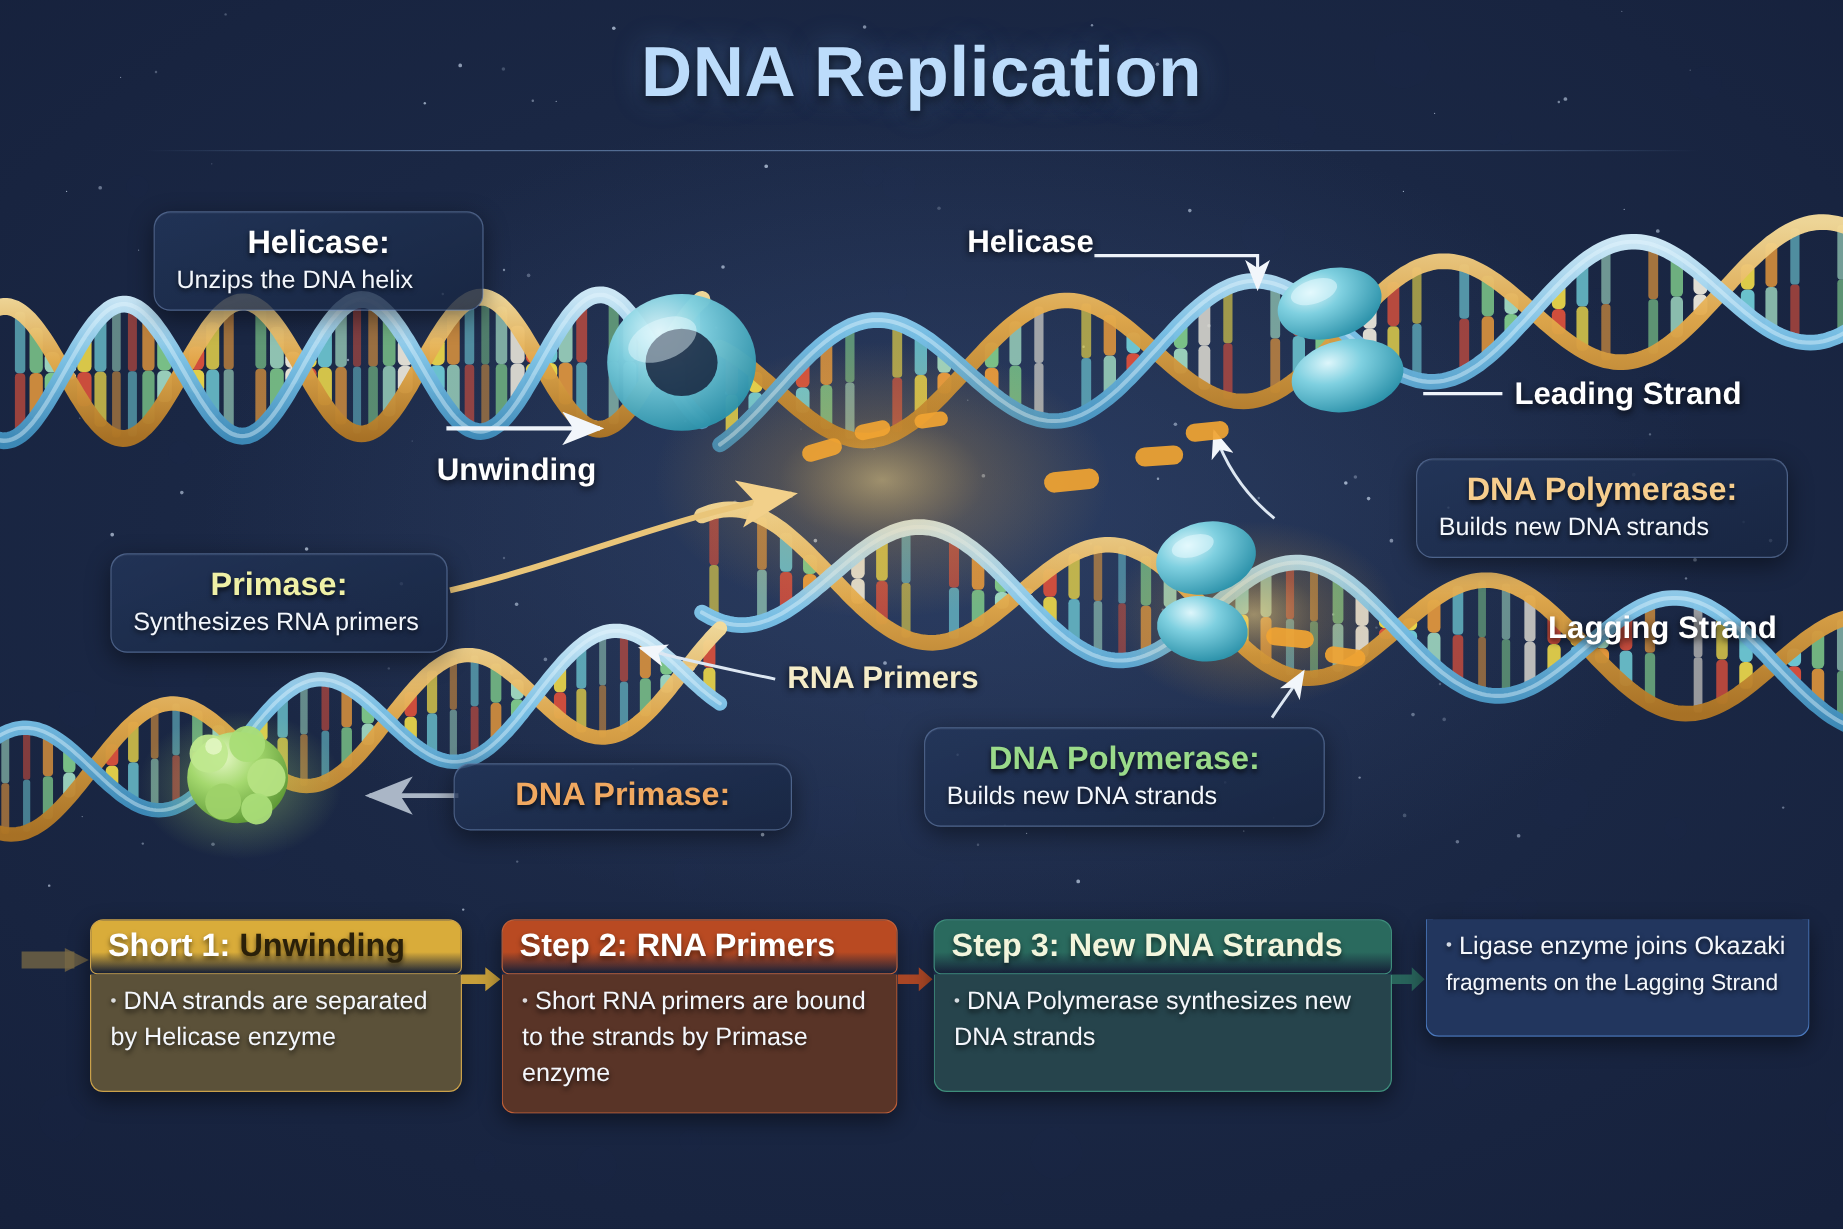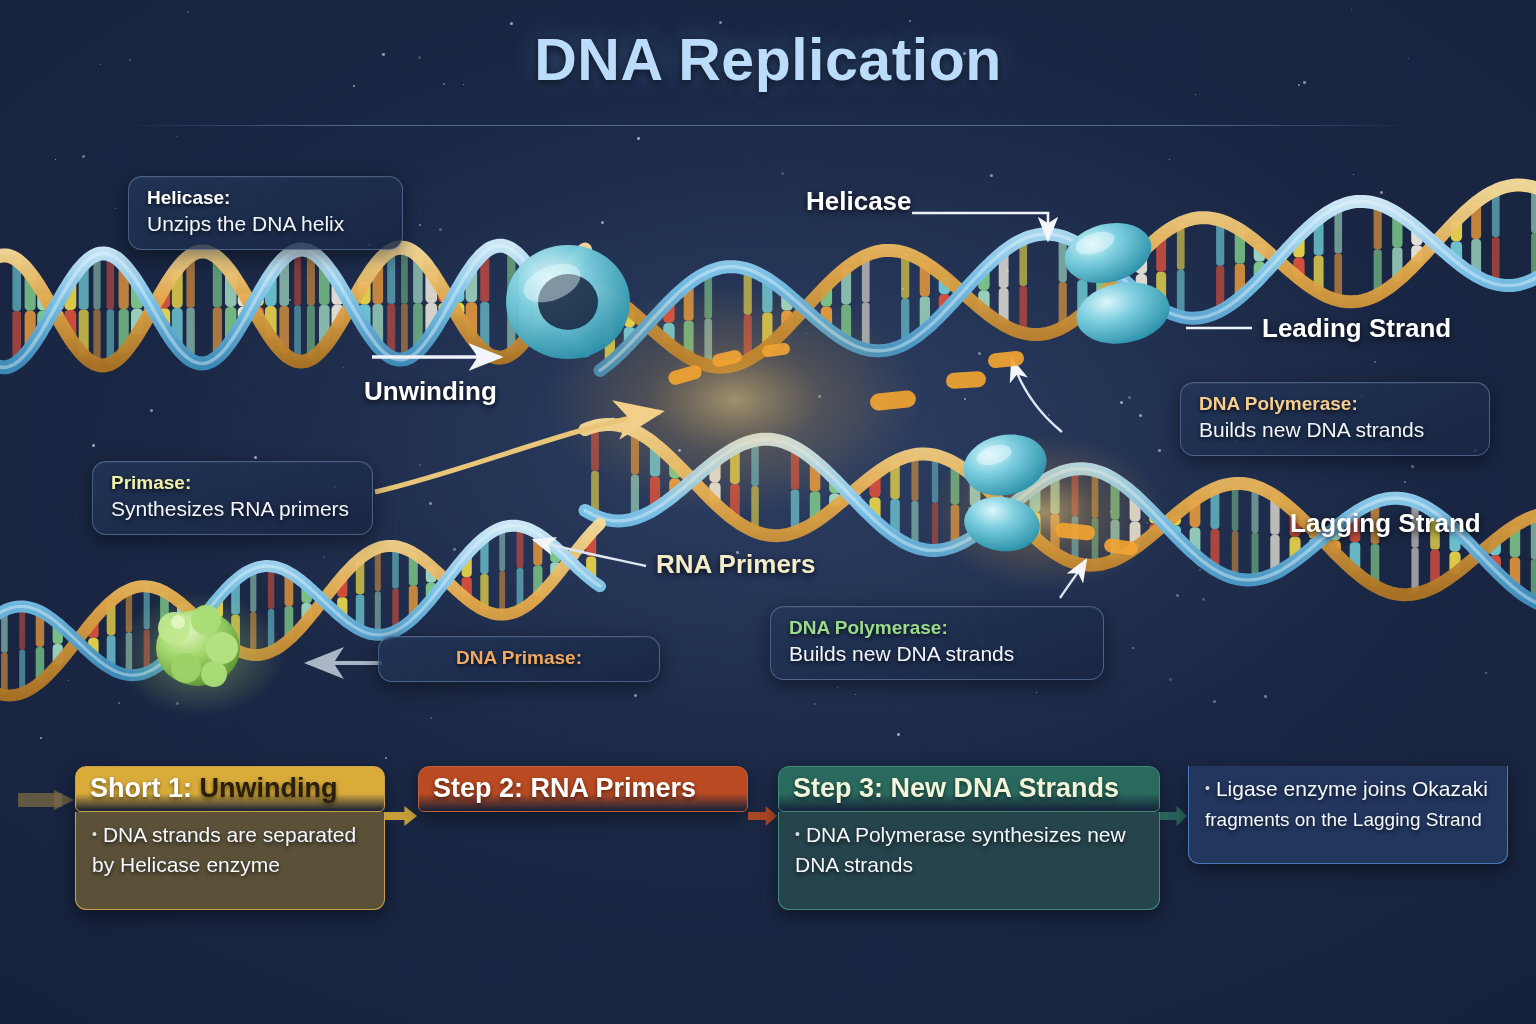--- a/index.html
+++ b/index.html
@@ -36,22 +36,23 @@
   
   .callout {
     position:absolute;
     border:1px solid rgba(150,180,225,.38);
     border-radius:14px;
     background:linear-gradient(160deg, rgba(35,54,90,.80) 0%, rgba(24,38,66,.84) 100%);
     box-shadow: 0 6px 20px rgba(0,0,0,.45), inset 0 1px 0 rgba(255,255,255,.06);
     padding:10px 18px 12px 18px;
   }
   .callout .c-title {
-    font-size:19px; font-weight:bold; line-height:1.18;
+    font-size:27px; font-weight:bold; line-height:1.18;
     text-shadow:0 2px 4px rgba(0,0,0,.75);
+    text-align:center;
   }
   .callout .c-sub {
     font-size:21px; color:#f2f6fc; line-height:1.22; margin-top:2px;
     text-shadow:0 2px 4px rgba(0,0,0,.75);
   }
 
   
   .plabel {
     position:absolute; font-weight:bold;
     text-shadow:0 2px 6px rgba(0,0,0,.85);
@@ -866,20 +867,21 @@
   <div class="steps" id="step-layer">
       <div class="step" style="left: 75px; width: 310px;">
         <div class="s-head" style="background: linear-gradient(rgb(217, 172, 58) 0%, rgb(217, 172, 58) 60%, rgba(0, 0, 0, 0.18) 100%); border: 1px solid rgb(202, 161, 74);"><span style="color: rgb(255, 255, 255);">Short 1:</span><span style="color: rgb(42, 32, 9);"> Unwinding</span></div>
         <div class="s-body" style="background: rgb(91, 81, 57); border-top: none; border-right: 1px solid rgb(202, 161, 74); border-bottom: 1px solid rgb(202, 161, 74); border-left: 1px solid rgb(202, 161, 74); border-image: initial; border-radius: 0px 0px 11px 11px; min-height: 98px;"><span class="bullet">•</span><span>DNA strands are separated by Helicase enzyme</span></div>
       </div>
       <div class="arrow-between" style="left: 385px; width: 33px;"><svg width="100%" height="24" viewBox="0 0 34 24" preserveAspectRatio="none">
           <path d="M0,8 L20,8 L20,2 L33,12 L20,22 L20,16 L0,16 Z" fill="#d9ac3a" opacity=".9"></path>
         </svg></div>
       <div class="step" style="left: 418px; width: 330px;">
         <div class="s-head" style="background: linear-gradient(rgb(185, 74, 34) 0%, rgb(185, 74, 34) 60%, rgba(0, 0, 0, 0.18) 100%); border: 1px solid rgb(192, 96, 56);"><span style="color: rgb(255, 255, 255);">Step 2:</span><span style="color: rgb(255, 255, 255);"> RNA Primers</span></div>
+        <div class="s-body" style="background: rgb(89, 52, 39); border-top: none; border-right: 1px solid rgb(192, 96, 56); border-bottom: 1px solid rgb(192, 96, 56); border-left: 1px solid rgb(192, 96, 56); border-image: initial; border-radius: 0px 0px 11px 11px; min-height: 98px;"><span class="bullet">•</span><span>Short RNA primers are bound to the strands by Primase enzyme</span></div>
       </div>
       <div class="arrow-between" style="left: 748px; width: 30px;"><svg width="100%" height="24" viewBox="0 0 34 24" preserveAspectRatio="none">
           <path d="M0,8 L20,8 L20,2 L33,12 L20,22 L20,16 L0,16 Z" fill="#b94a22" opacity=".9"></path>
         </svg></div>
       <div class="step" style="left: 778px; width: 382px;">
         <div class="s-head" style="background: linear-gradient(rgb(42, 106, 94) 0%, rgb(42, 106, 94) 60%, rgba(0, 0, 0, 0.18) 100%); border: 1px solid rgb(62, 141, 123);"><span style="color: rgb(242, 245, 220);">Step 3:</span><span style="color: rgb(242, 245, 220);"> New DNA Strands</span></div>
         <div class="s-body" style="background: rgb(38, 68, 76); border-top: none; border-right: 1px solid rgb(62, 141, 123); border-bottom: 1px solid rgb(62, 141, 123); border-left: 1px solid rgb(62, 141, 123); border-image: initial; border-radius: 0px 0px 11px 11px; min-height: 98px;"><span class="bullet">•</span><span>DNA Polymerase synthesizes new DNA strands</span></div>
       </div>
       <div class="arrow-between" style="left: 1160px; width: 28px;"><svg width="100%" height="24" viewBox="0 0 34 24" preserveAspectRatio="none">
           <path d="M0,8 L20,8 L20,2 L33,12 L20,22 L20,16 L0,16 Z" fill="#2a6a5e" opacity=".9"></path>

